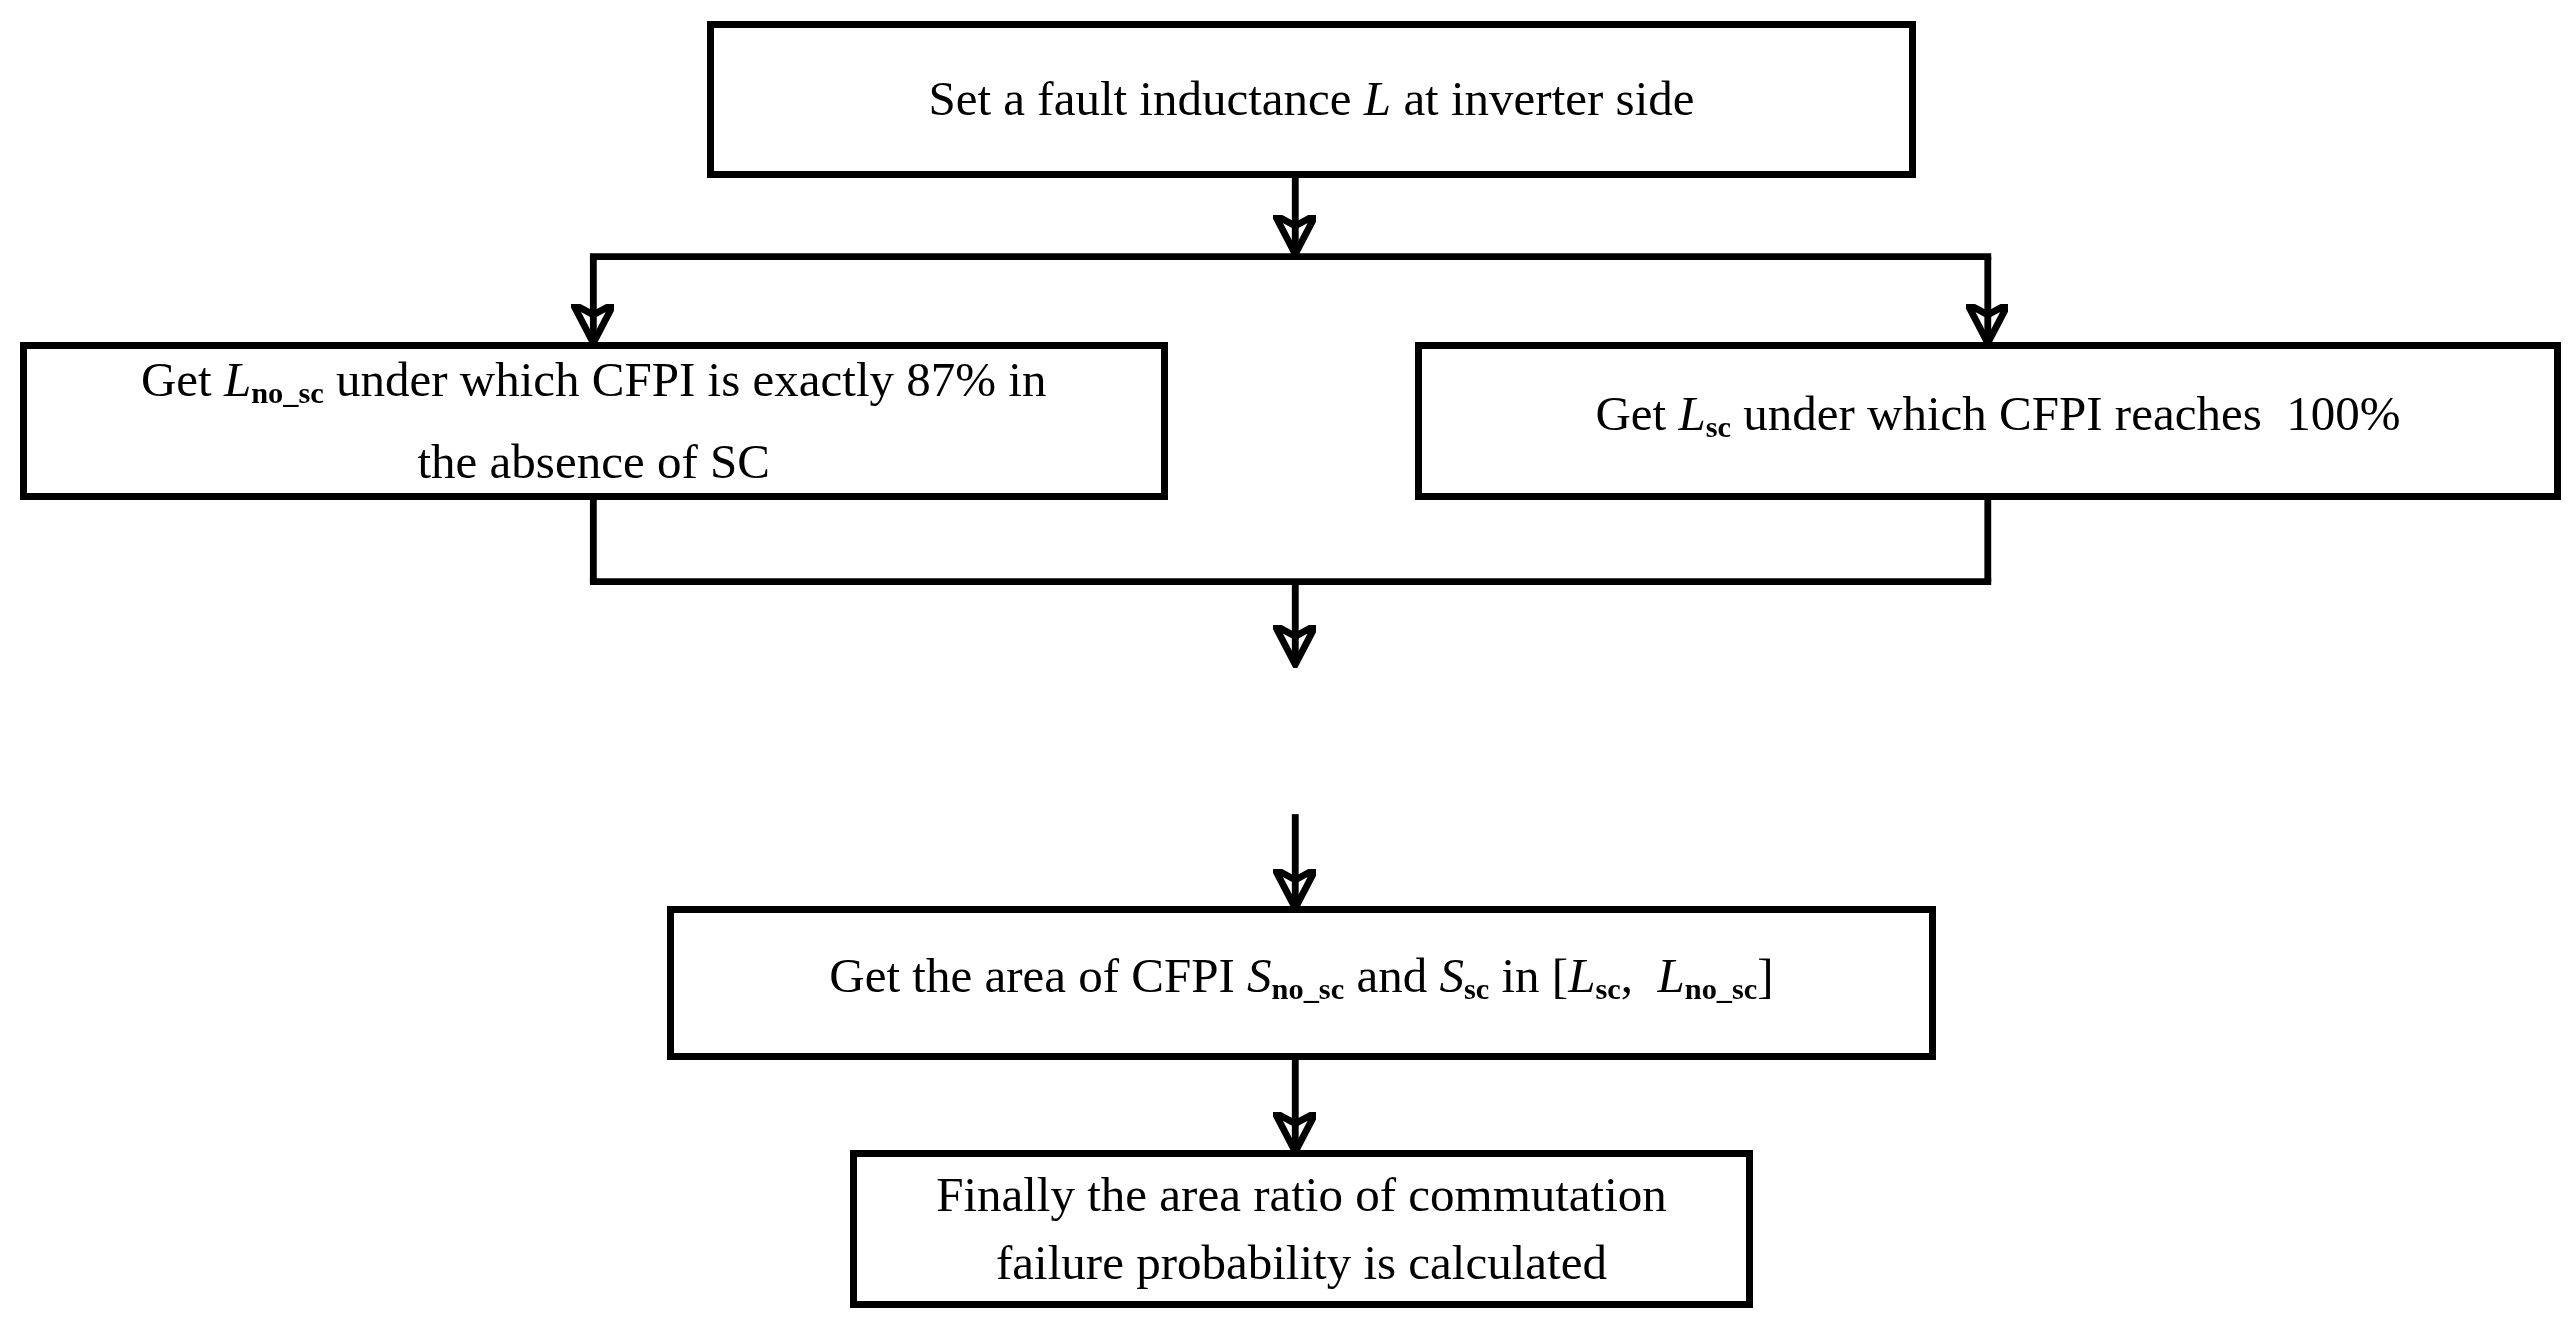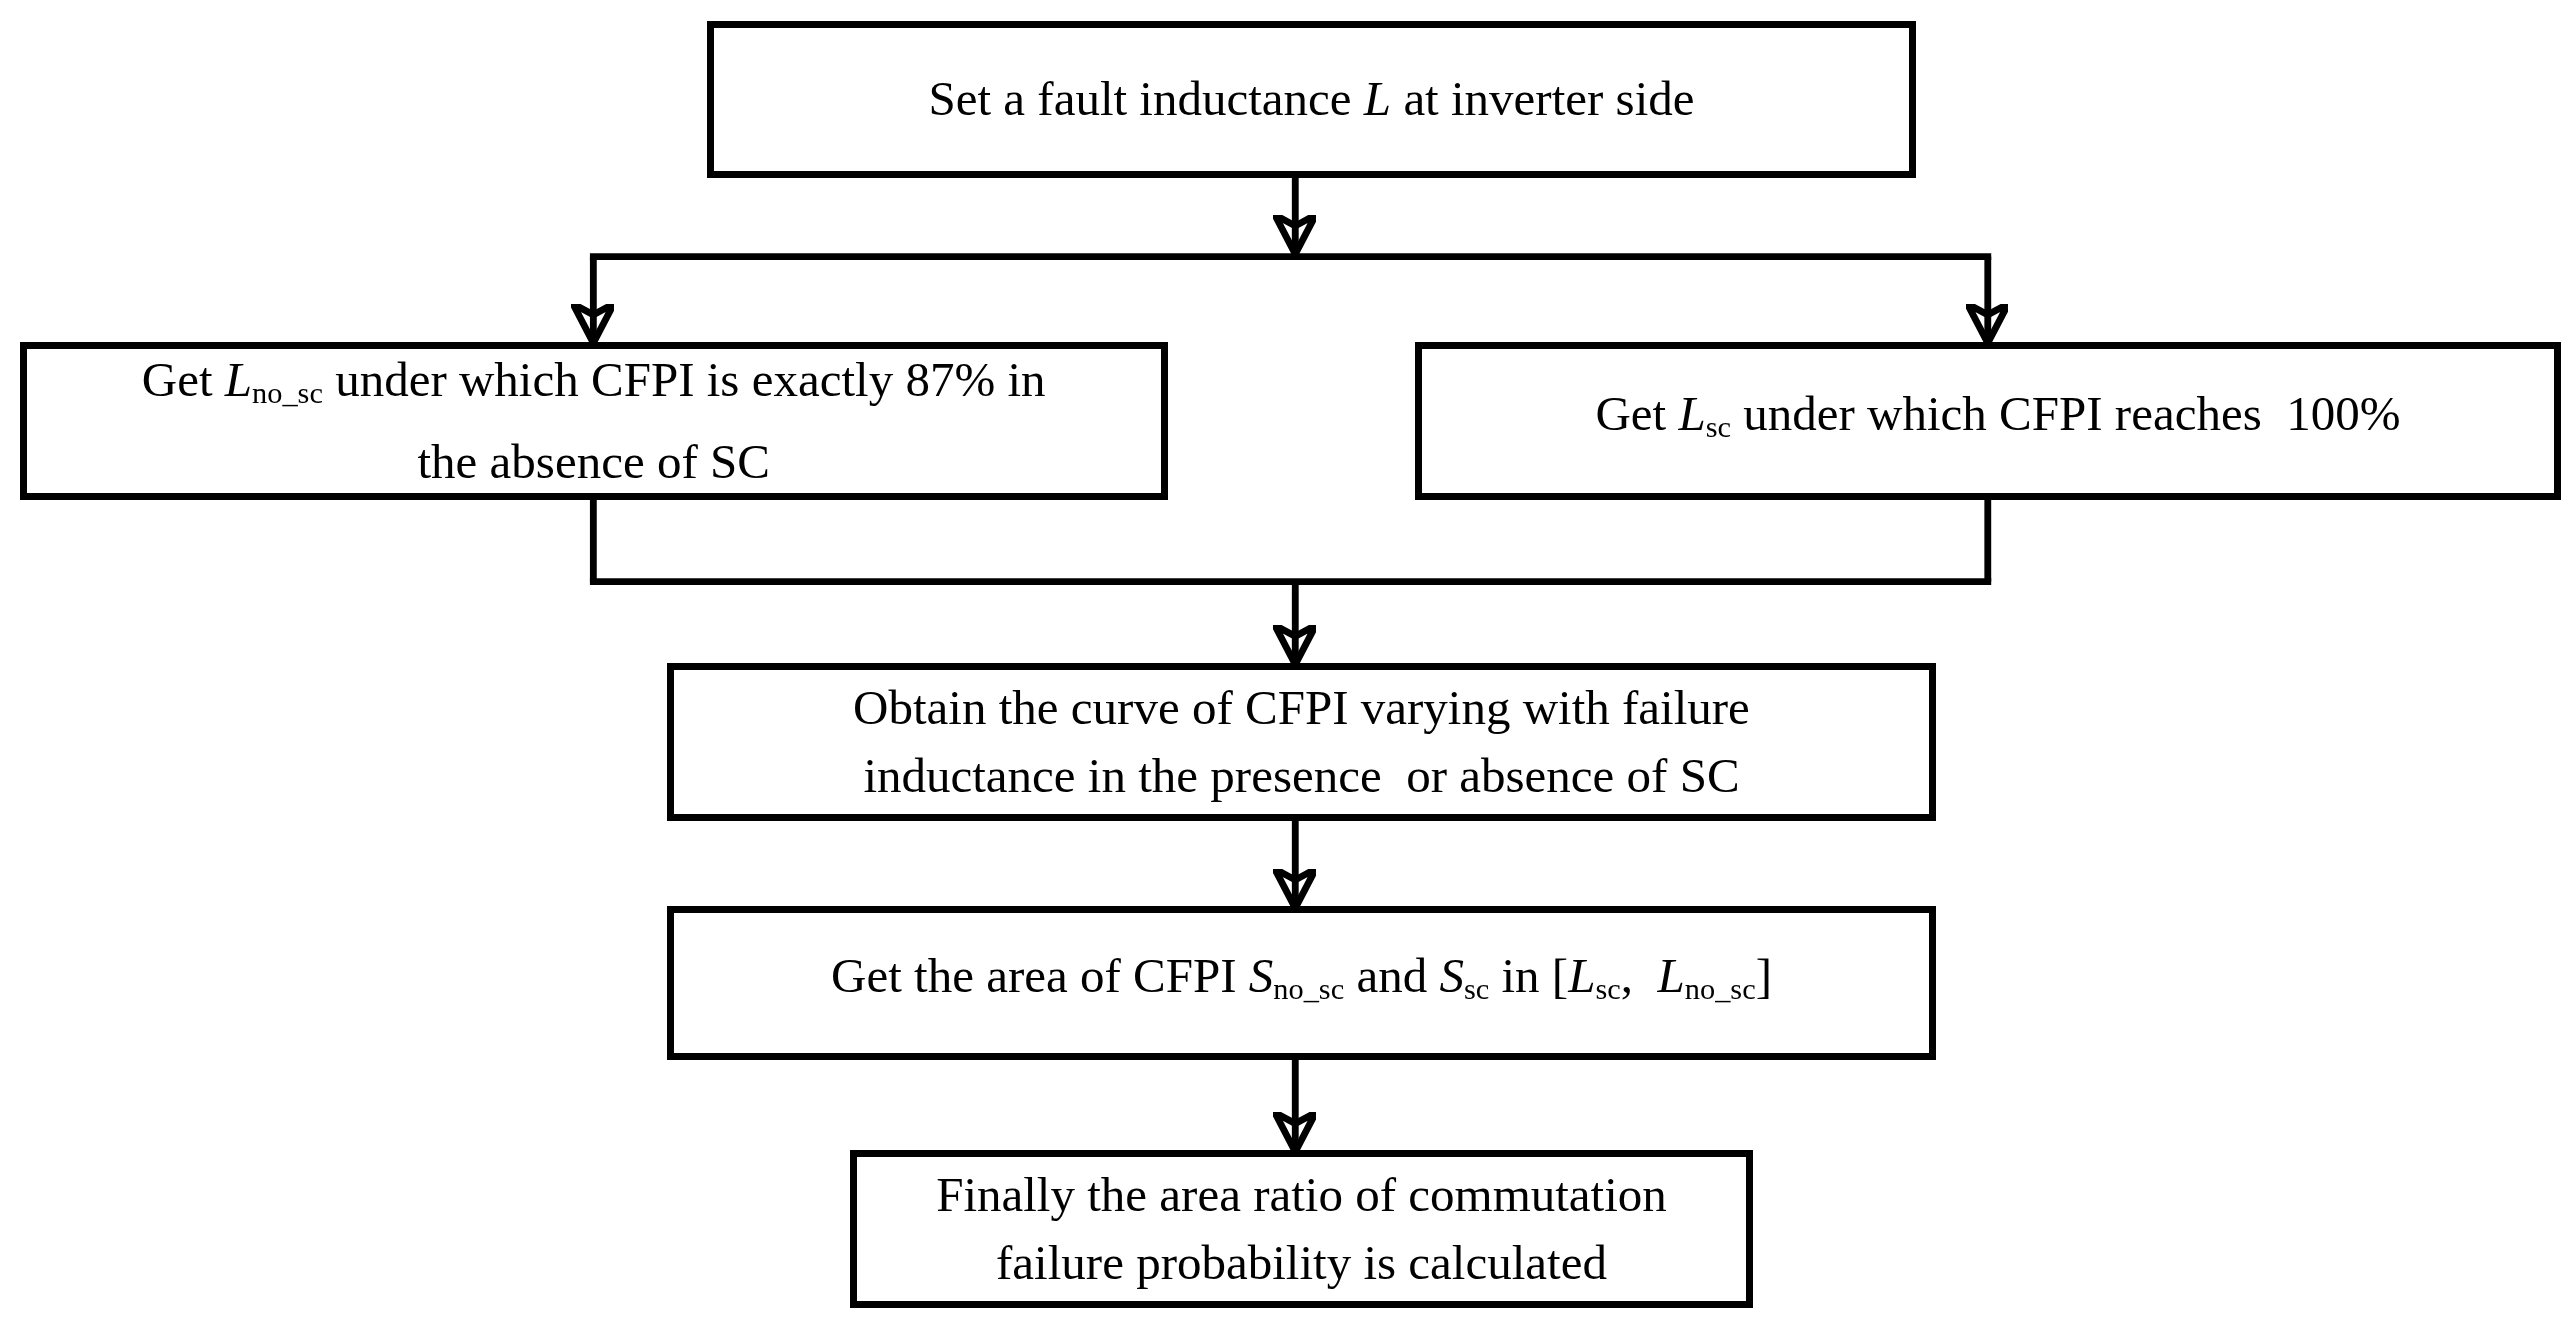--- a/index.html
+++ b/index.html
@@ -47,20 +47,21 @@
   }
   .text-line {
     white-space: pre;
   }
   .it {
     font-style: italic;
   }
   .sub {
     font-size: 0.62em;
     vertical-align: -0.24em;
+    font-weight: bold;
   }
   
   .box-set   { left: 687px;  top: 20.5px;   width: 1209px; height: 157px; margin-left: 20px; }
   .box-nosc  { left: 19.7px;   top: 342px;  width: 1148px; height: 158px; }
   .box-sc    { left: 1415px; top: 342px;  width: 1146px; height: 158px; padding-left: 20px; }
   .box-curve { left: 667px;  top: 663px;  width: 1269px; height: 158px; }
   .box-area  { left: 667px;  top: 906px; width: 1269px; height: 154px; }
   .box-final { left: 850px;  top: 1150px; width: 903px; height: 158px; }
 </style>
 </head>
@@ -106,26 +107,20 @@
         <div class="text-line"><span>the absence of SC</span></div>
       </div>
   </div>
 
   <div class="box box-sc">
     <div class="box-text">
         <div class="text-line"><span>Get </span><span class="it">L</span><span class="sub">sc</span><span> under which CFPI reaches  100%</span></div>
       </div>
   </div>
 
-  <div class="box box-curve">
-    <div class="box-text">
-        <div class="text-line"><span>Obtain the curve of CFPI varying with failure</span></div>
-        <div class="text-line"><span>inductance in the presence  or absence of SC</span></div>
-      </div>
-  </div>
 
   <div class="box box-area">
     <div class="box-text">
         <div class="text-line"><span>Get the area of CFPI </span><span class="it">S</span><span class="sub">no_sc</span><span> and </span><span class="it">S</span><span class="sub">sc</span><span> in [</span><span class="it">L</span><span class="sub">sc</span><span>,  </span><span class="it">L</span><span class="sub">no_sc</span><span>]</span></div>
       </div>
   </div>
 
   <div class="box box-final">
     <div class="box-text">
         <div class="text-line"><span>Finally the area ratio of commutation</span></div>

